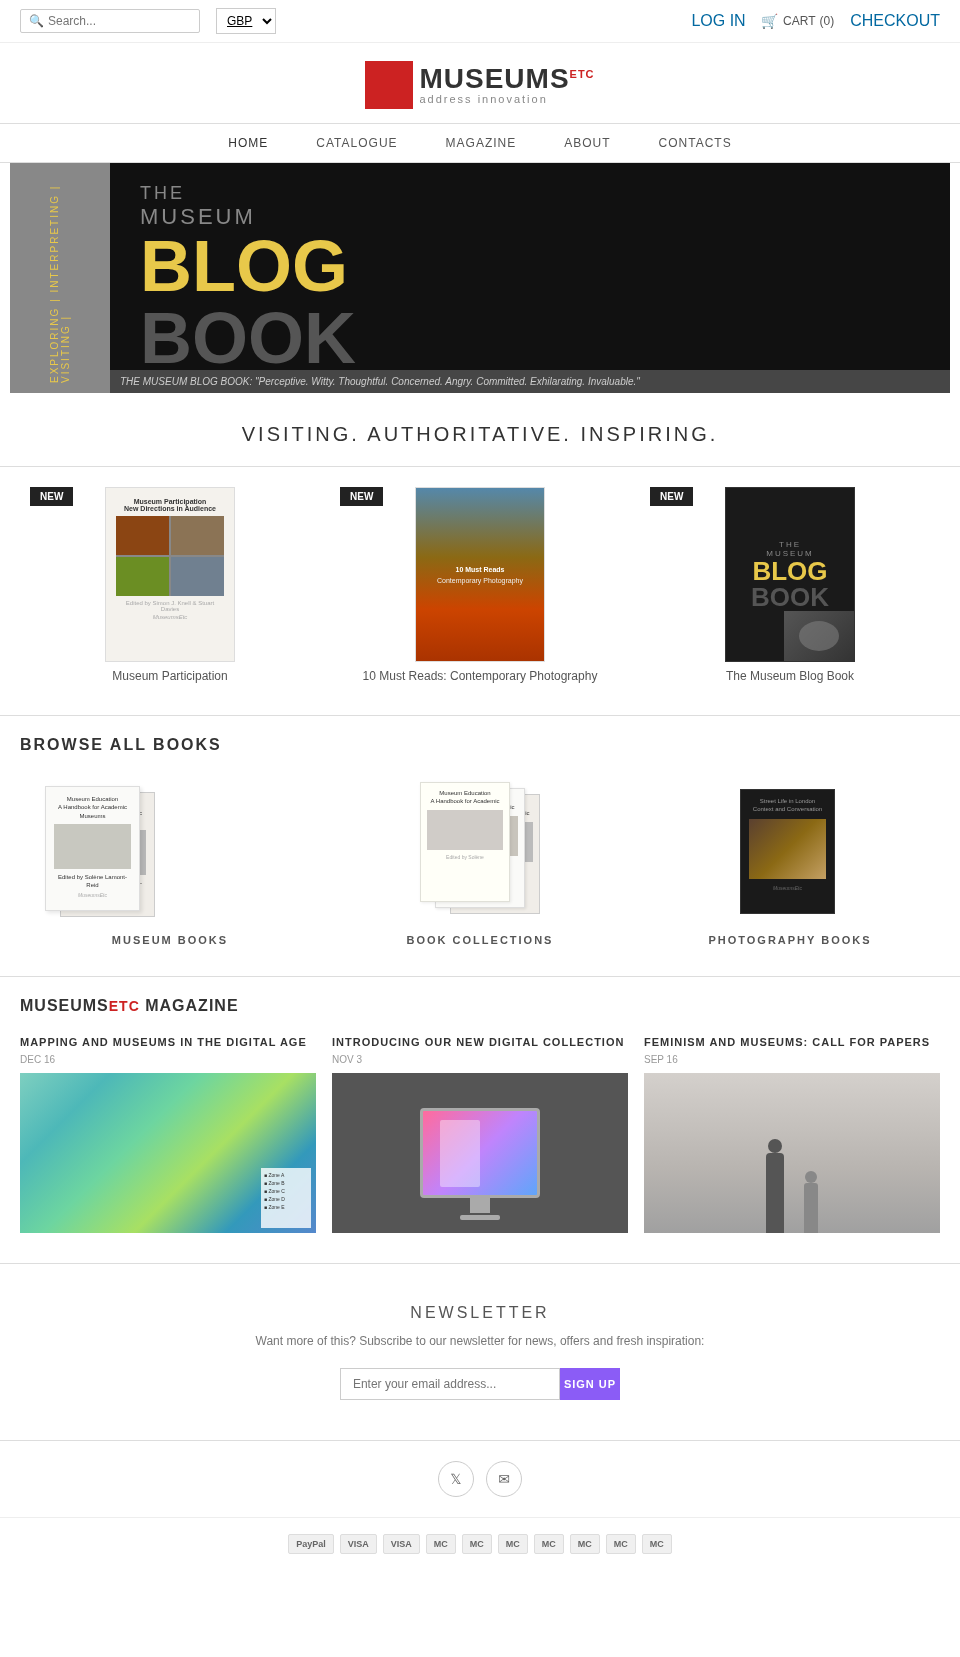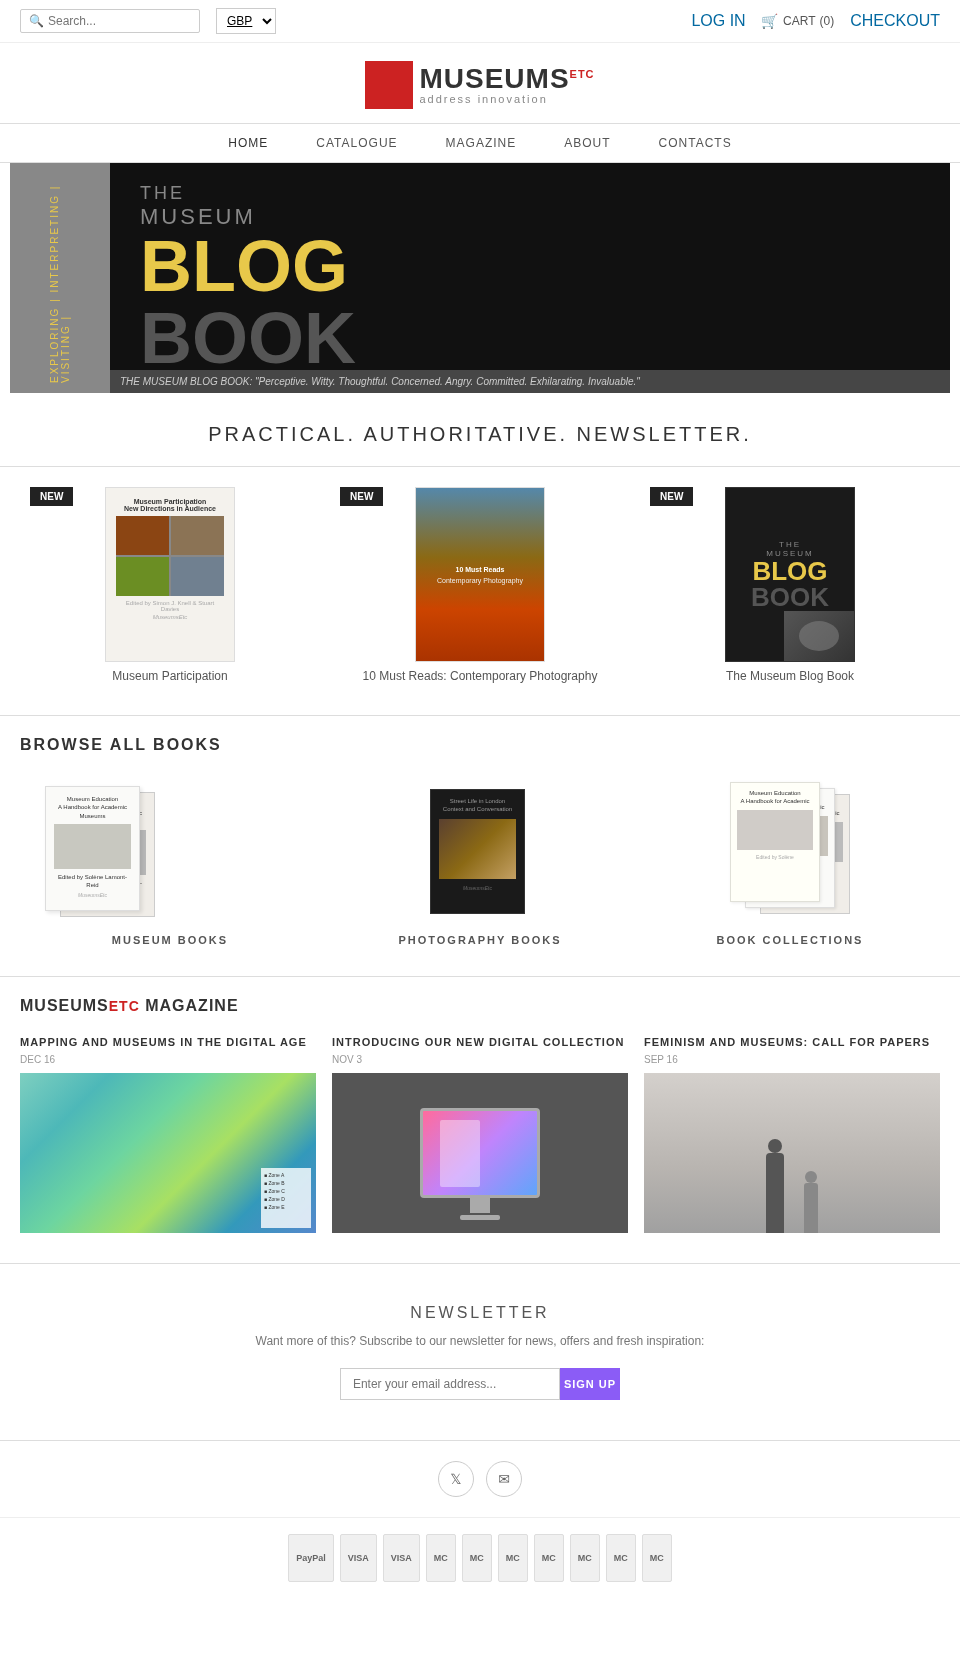--- a/index.html
+++ b/index.html
@@ -349,21 +349,21 @@
       text-align: center;
       display: flex;
       justify-content: center;
       align-items: center;
       gap: 6px;
       flex-wrap: wrap;
     }
     .payment-badge {
       background: #f0f0f0;
       border: 1px solid #ddd;
-      padding: 18px 7px;
+      padding: 4px 7px;
       font-size: 9px;
       color: #666;
       font-weight: bold;
       border-radius: 2px;
     }
 
     
     .museum-participation-book {
       width: 130px;
       height: 175px;
@@ -607,21 +607,21 @@
   </div>
   <div class="hero-main">
     <div class="hero-title-the">THE</div>
     <div class="hero-title-museum">MUSEUM</div>
     <div class="hero-title-blog">BLOG</div>
     <div class="hero-title-book">BOOK</div>
   </div>
   <div class="hero-caption">THE MUSEUM BLOG BOOK: "Perceptive. Witty. Thoughtful. Concerned. Angry. Committed. Exhilarating. Invaluable."</div>
 </div>
 
-<div class="page-tagline">PRACTICAL. AUTHORITATIVE. NEWSLETTER.</div>
+<div class="page-tagline">VISITING. AUTHORITATIVE. INSPIRING.</div>
 
 <div class="featured-section">
   <div class="featured-grid">
 
     <div class="featured-item">
       <div class="new-badge">NEW</div>
       <div class="museum-participation-book">
         <div class="bk-title">Museum Participation<br>New Directions in Audience</div>
         <div class="bk-img">
           <div class="bk-img-cell"></div>
@@ -685,51 +685,51 @@
           <div class="mbv-text">Museum Education<br>A Handbook for Academic Museums</div>
           <div class="mbv-img-area" style="background:#c8c8c0;"></div>
           <div class="mbv-text">Edited by Solène Lamont-Reid</div>
           <div style="font-size:5px;color:#aaa;margin-top:2px;font-style:italic;">MuseumsEtc</div>
         </div>
       </div>
       <div class="book-category-label">MUSEUM BOOKS</div>
     </div>
 
     <div class="book-category">
+      <div style="position:relative; width:160px; height:160px; margin:0 auto;">
+        <div style="position:absolute; width:90px; height:120px; background:#f0ede8; border:1px solid #ccc; top:20px; left:50px; padding:6px;">
+          <div style="font-size:6px;color:#333;line-height:1.4;">Museum Education<br>A Handbook for Academic</div>
+          <div style="width:100%;height:40px;background:#bbb;margin:4px 0;"></div>
+          <div style="font-size:5px;color:#aaa;">Edited by Solène</div>
+        </div>
+        <div style="position:absolute; width:90px; height:120px; background:#fafaf8; border:1px solid #ddd; top:14px; left:35px; padding:6px;box-shadow:1px 1px 3px rgba(0,0,0,0.1);">
+          <div style="font-size:6px;color:#333;line-height:1.4;">Museum Education<br>A Handbook for Academic</div>
+          <div style="width:100%;height:40px;background:#c8c4bc;margin:4px 0;"></div>
+          <div style="font-size:5px;color:#aaa;">Edited by Solène</div>
+        </div>
+        <div style="position:absolute; width:90px; height:120px; background:#fffff8; border:1px solid #e0e0d8; top:8px; left:20px; padding:6px;box-shadow:1px 1px 3px rgba(0,0,0,0.08);">
+          <div style="font-size:6px;color:#333;line-height:1.4;">Museum Education<br>A Handbook for Academic</div>
+          <div style="width:100%;height:40px;background:#d0ccc8;margin:4px 0;"></div>
+          <div style="font-size:5px;color:#aaa;">Edited by Solène</div>
+        </div>
+      </div>
+      <div class="book-category-label">BOOK COLLECTIONS</div>
+    </div>
+
+    <div class="book-category">
       <div class="photo-books-visual" style="margin:0 auto;">
         <div class="pbv-book">
           <div style="padding:8px;">
             <div style="font-size:6px;color:#999;line-height:1.3;">Street Life in London<br>Context and Conversation</div>
             <div style="width:100%;height:60px;background:linear-gradient(135deg,#5a4030,#8B6914,#c4a064);margin:6px 0;"></div>
             <div style="font-size:5px;color:#666;font-style:italic;">MuseumsEtc</div>
           </div>
         </div>
       </div>
       <div class="book-category-label">PHOTOGRAPHY BOOKS</div>
-    </div>
-
-    <div class="book-category">
-      <div style="position:relative; width:160px; height:160px; margin:0 auto;">
-        <div style="position:absolute; width:90px; height:120px; background:#f0ede8; border:1px solid #ccc; top:20px; left:50px; padding:6px;">
-          <div style="font-size:6px;color:#333;line-height:1.4;">Museum Education<br>A Handbook for Academic</div>
-          <div style="width:100%;height:40px;background:#bbb;margin:4px 0;"></div>
-          <div style="font-size:5px;color:#aaa;">Edited by Solène</div>
-        </div>
-        <div style="position:absolute; width:90px; height:120px; background:#fafaf8; border:1px solid #ddd; top:14px; left:35px; padding:6px;box-shadow:1px 1px 3px rgba(0,0,0,0.1);">
-          <div style="font-size:6px;color:#333;line-height:1.4;">Museum Education<br>A Handbook for Academic</div>
-          <div style="width:100%;height:40px;background:#c8c4bc;margin:4px 0;"></div>
-          <div style="font-size:5px;color:#aaa;">Edited by Solène</div>
-        </div>
-        <div style="position:absolute; width:90px; height:120px; background:#fffff8; border:1px solid #e0e0d8; top:8px; left:20px; padding:6px;box-shadow:1px 1px 3px rgba(0,0,0,0.08);">
-          <div style="font-size:6px;color:#333;line-height:1.4;">Museum Education<br>A Handbook for Academic</div>
-          <div style="width:100%;height:40px;background:#d0ccc8;margin:4px 0;"></div>
-          <div style="font-size:5px;color:#aaa;">Edited by Solène</div>
-        </div>
-      </div>
-      <div class="book-category-label">BOOK COLLECTIONS</div>
     </div>
 
   </div>
 </div>
 
 <div class="magazine-section">
   <div class="magazine-title">
     <span>MUSEUMS</span><span class="magazine-etc">ETC</span><span> MAGAZINE</span>
   </div>
   <div class="magazine-grid">

